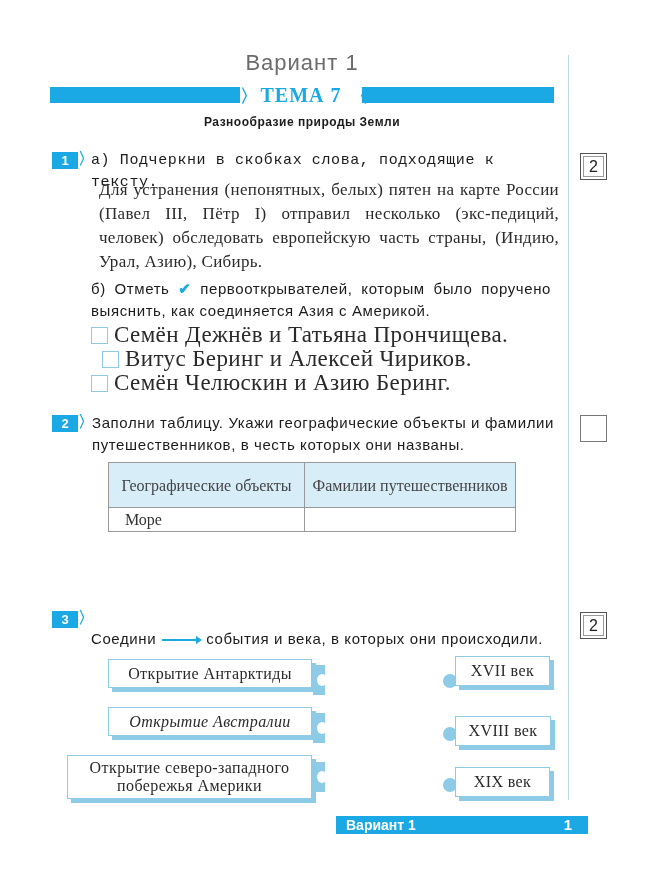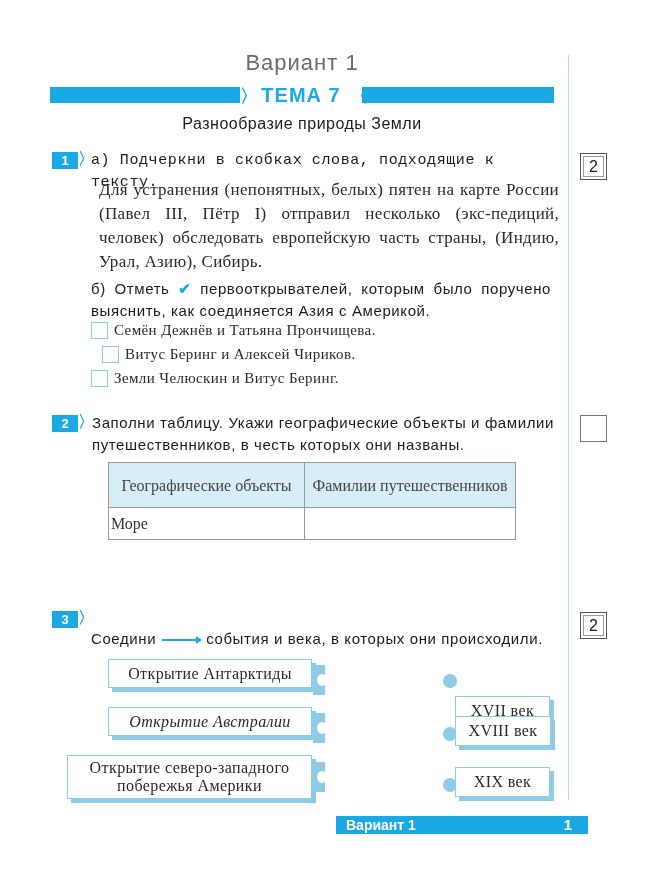--- a/index.html
+++ b/index.html
@@ -3,34 +3,34 @@
 <meta charset="utf-8">
 <style>
   * { box-sizing: border-box; margin: 0; padding: 0; }
   body { width: 650px; height: 877px; background: #ffffff; position: relative; overflow: hidden; font-family: "Liberation Sans", sans-serif; color: #222; }
   .vline { position: absolute; left: 568px; top: 55px; width: 1px; height: 745px; background: #bcd9e6; }
   .variant-title { position: absolute; left: 0; width: 604px; top: 50px; text-align: center; font-size: 22px; color: #6b6b6b; letter-spacing: 1px; }
   .tema-bar { position: absolute; top: 87px; height: 16px; background: #1aa9e4; }
   .tema-bar.left { left: 50px; width: 190px; }
   .tema-bar.right { left: 362px; width: 192px; }
   .tema-chev { position: absolute; top: 84px; font-size: 18px; color: #1aa9e4; font-weight: bold; }
-  .tema-label { position: absolute; top: 84px; left: 240px; width: 122px; text-align: center; font-size: 20px; font-weight: bold; color: #1aa9e4; letter-spacing: 1px; }
-  .topic-title { position: absolute; top: 115px; left: 0; width: 604px; text-align: center; font-size: 16px; font-weight: normal; color: #1c1c1c; letter-spacing: 0.5px; }
+  .tema-label { position: absolute; top: 84px; left: 240px; width: 122px; text-align: center; font-size: 20px; font-weight: bold; color: #1aa9e4; letter-spacing: 1px; font-family: Liberation Serif, serif; }
+  .topic-title { position: absolute; top: 115px; left: 0; width: 604px; text-align: center; font-size: 12px; font-weight: bold; color: #1c1c1c; letter-spacing: 0.5px; }
   .badge { position: absolute; height: 17px; width: 26px; background: #1aa9e4; color: #fff; font-weight: bold; font-size: 13px; text-align: center; line-height: 17px; }
   .badge-chev { position: absolute; color: #1aa9e4; font-size: 16px; font-weight: bold; }
   .instr { position: absolute; font-size: 15px; color: #1c1c1c; letter-spacing: 0.6px; line-height: 22px; }
   .body-text { position: absolute; font-family: "Liberation Serif", serif; font-size: 17px; color: #2a2a2a; line-height: 24px; text-align: justify; letter-spacing: 0.3px; margin-left: 8px; }
   .check-glyph { color: #1aa9e4; font-weight: bold; }
-  .opt { position: absolute; left: 91px; display: flex; align-items: center; font-family: "Liberation Serif", serif; font-size: 15px; color: #2a2a2a; letter-spacing: 0.4px; }
+  .opt { position: absolute; left: 91px; display: flex; align-items: center; font-family: "Liberation Serif", serif; font-size: 23px; color: #2a2a2a; letter-spacing: 0.4px; }
   .cbox { width: 17px; height: 17px; border: 1.5px solid #8dcbe6; margin-right: 6px; background: #fff; }
   .score { position: absolute; left: 580px; width: 27px; height: 27px; border: 1px solid #555; outline: 1px solid #999; outline-offset: -4px; font-size: 16px; text-align: center; line-height: 25px; color: #222; background: #fff; }
   .score.empty { outline: none; border: 1px solid #777; }
   table.geo { position: absolute; left: 108px; top: 462px; width: 408px; border-collapse: collapse; font-family: "Liberation Serif", serif; font-size: 16px; color: #333; }
   table.geo th { background: #d7edf8; font-weight: normal; height: 45px; border: 1px solid #999; line-height: 16px; padding-top: 2px; color: #444; }
-  table.geo td { height: 32px; border: 1px solid #999; padding-left: 2px; }
+  table.geo td { height: 24px; border: 1px solid #999; padding-left: 16px; }
   .piece { position: absolute; background: #fff; border: 1px solid #8dcbe6; box-shadow: 4px 4px 0 #8dcbe6; font-family: "Liberation Serif", serif; font-size: 16px; color: #2a2a2a; text-align: center; letter-spacing: 0.4px; display: flex; align-items: center; justify-content: center; line-height: 18px; }
   .knob-right { position: absolute; width: 12px; height: 30px; background: #8dcbe6; }
   .knob-right::after { content: ""; position: absolute; left: 4px; top: 9px; width: 10px; height: 12px; background: #fff; border-radius: 50%; }
   .knob-left { position: absolute; width: 14px; height: 14px; background: #8dcbe6; border-radius: 50%; }
   .footer-bar { position: absolute; left: 336px; top: 816px; width: 252px; height: 18px; background: #1aa9e4; color: #fff; font-size: 14px; font-weight: bold; line-height: 18px; padding-left: 10px; }
   .footer-num { position: absolute; right: 16px; top: 0; font-size: 15px; }
   .arrow-line { display: inline-block; width: 38px; height: 2px; background: #1aa9e4; vertical-align: middle; position: relative; margin: 0 6px; }
   .arrow-line::after { content: ""; position: absolute; right: -2px; top: -3px; border-left: 6px solid #1aa9e4; border-top: 4px solid transparent; border-bottom: 4px solid transparent; }
 </style>
 </head>
@@ -63,21 +63,21 @@
 <div class="opt" style="top:322px;">
   <span class="cbox"></span>
   <span>Семён Дежнёв и Татьяна Прончищева.</span>
 </div>
 <div class="opt" style="top:346px;padding-left:11px;">
   <span class="cbox"></span>
   <span>Витус Беринг и Алексей Чириков.</span>
 </div>
 <div class="opt" style="top:370px;">
   <span class="cbox"></span>
-  <span>Земли Челюскин и Витус Беринг.</span>
+  <span>Семён Челюскин и Азию Беринг.</span>
 </div>
 
 <div class="badge" style="left:52px;top:415px;">2</div>
 <div class="badge-chev" style="left:78px;top:412px;">〉</div>
 <div class="instr" style="left:92px;top:412px;width:462px;text-align:justify;">Заполни таблицу. Укажи географические объекты и фамилии путешественников, в честь которых они названы.</div>
 <div class="score empty" style="top:415px;"></div>
 
 <table class="geo">
   <tbody>
       <tr>
@@ -101,21 +101,21 @@
 <div class="piece" style="left:108px;top:659px;width:204px;height:29px;">Открытие Антарктиды</div>
 <div class="knob-right" style="left:313px;top:665px;"></div>
 
 <div class="piece" style="left:108px;top:707px;width:204px;height:29px;font-style:italic;">Открытие Австралии</div>
 <div class="knob-right" style="left:313px;top:713px;"></div>
 
 <div class="piece" style="left:67px;top:755px;width:245px;height:44px;padding:17px 6px;">Открытие северо-западного побережья Америки</div>
 <div class="knob-right" style="left:313px;top:762px;"></div>
 
 <div class="knob-left" style="left:443px;top:674px;"></div>
-<div class="piece" style="left:455px;top:696px;width:95px;height:30px;">XVII век</div>
+<div class="piece" style="left:455px;top:656px;width:95px;height:30px;">XVII век</div>
 
 <div class="knob-left" style="left:443px;top:727px;"></div>
 <div class="piece" style="left:455px;top:716px;width:96px;height:30px;">XVIII век</div>
 
 <div class="knob-left" style="left:443px;top:778px;"></div>
 <div class="piece" style="left:455px;top:767px;width:95px;height:30px;">XIX век</div>
 
 <div class="footer-bar">
   <span>Вариант 1</span>
   <span class="footer-num">1</span>

